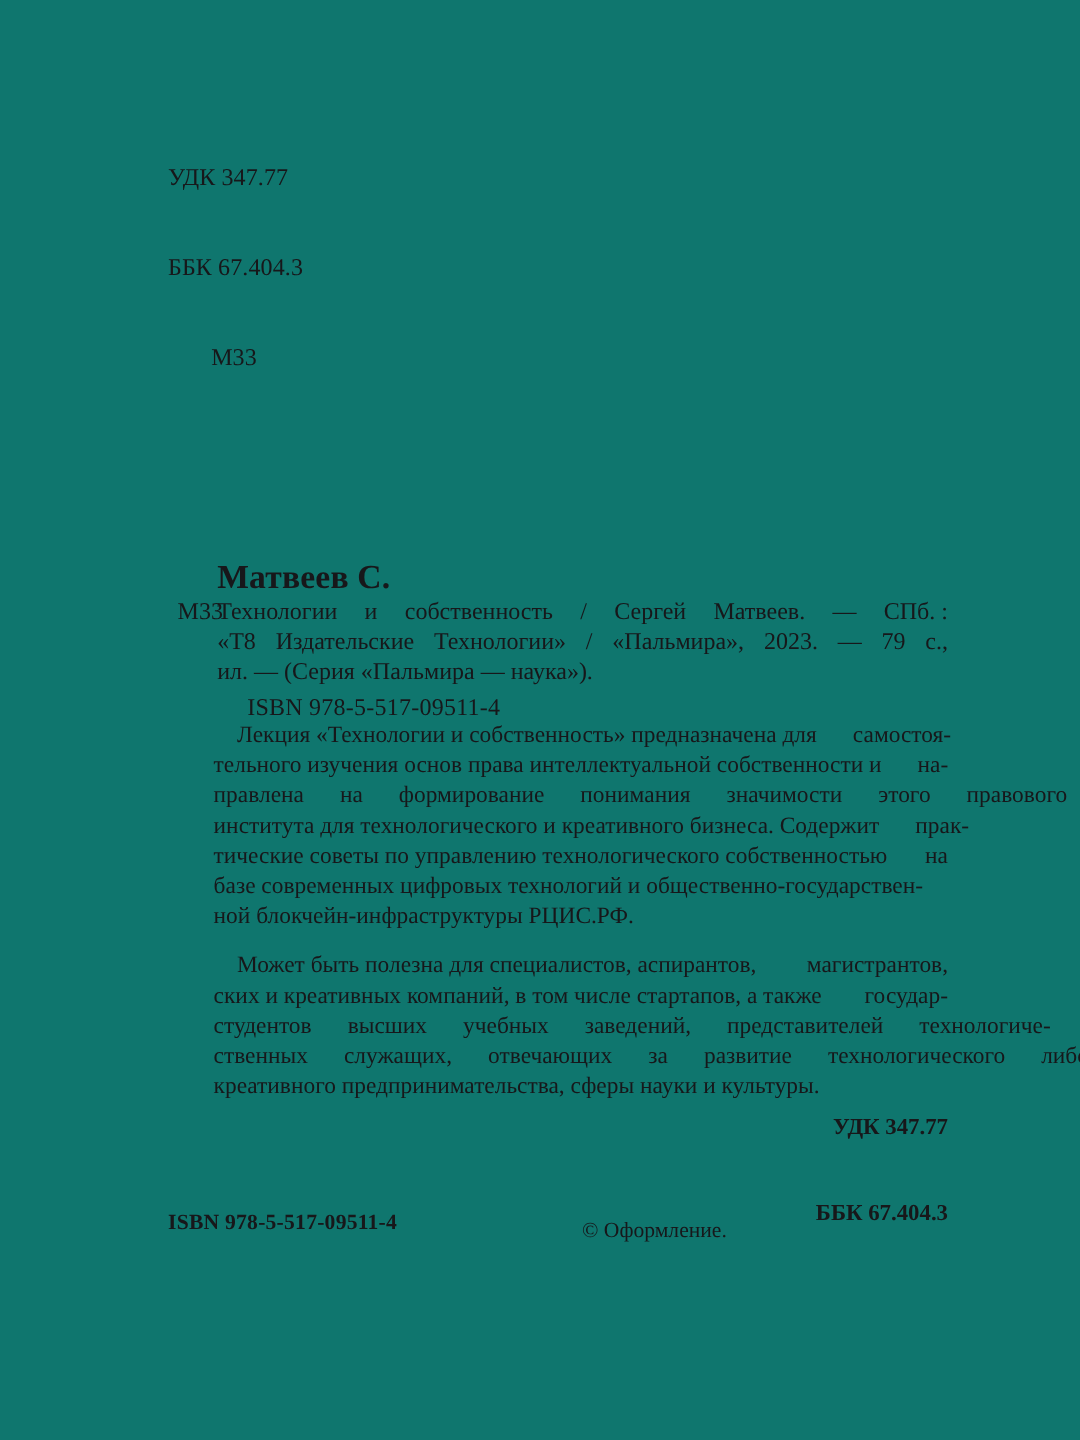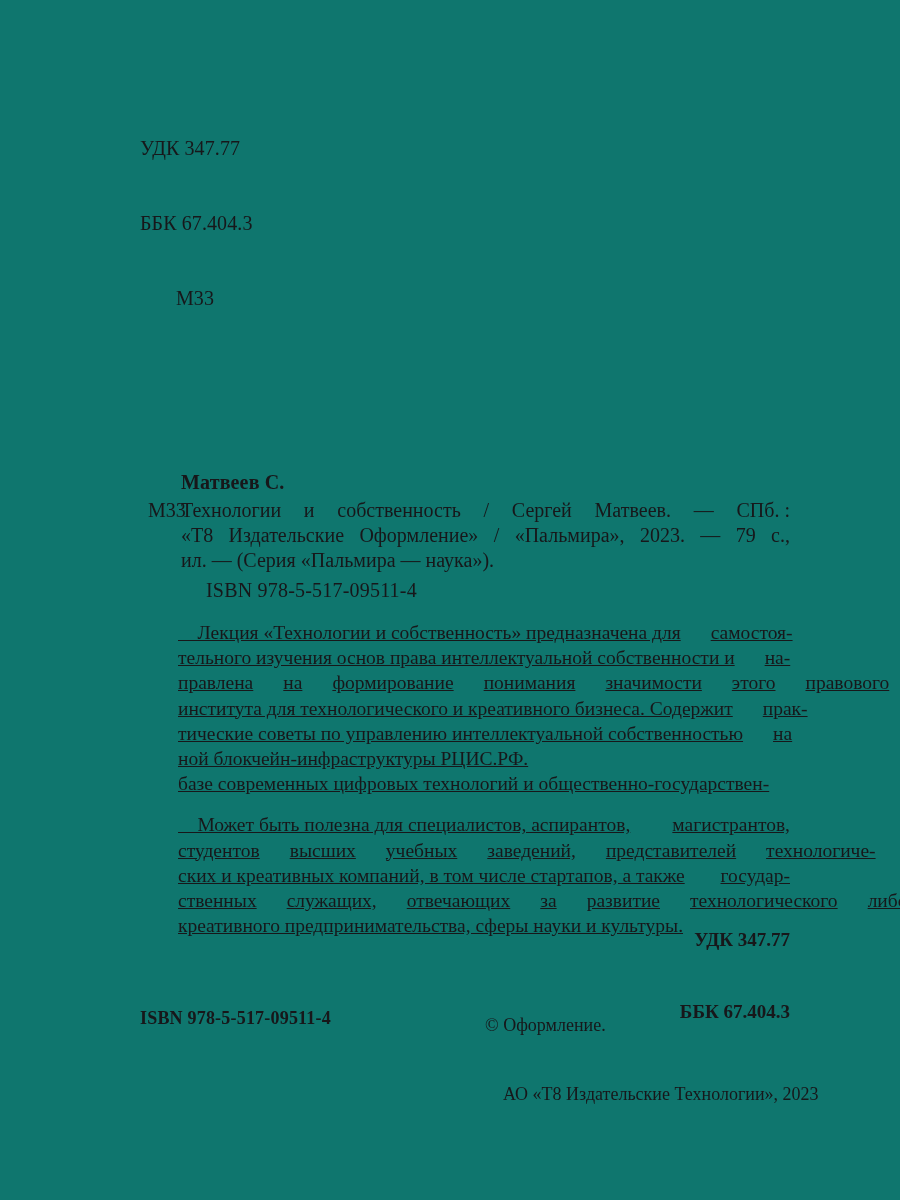--- a/index.html
+++ b/index.html
@@ -44,21 +44,21 @@
   
   .biblio {
     position: absolute;
     left: 148px;
     top: 470px;
     width: 642px;
   }
 
   .author-line {
     font-weight: bold;
-    font-size: 20px;
+    font-size: 28px;
     line-height: 24px;
     margin-left: 33px;
     letter-spacing: 0.15px;
   }
 
   .desc {
     position: relative;
     font-size: 20px;
     line-height: 25px;
     text-align: justify;
@@ -90,26 +90,25 @@
     line-height: 25px;
     margin-top: 5px;
     padding-left: 58px;
     letter-spacing: 0.2px;
   }
 
   
   .annotation {
     position: absolute;
     left: 148px;
-    top: 620px;
+    top: 600px;
     width: 642px;
     font-size: 19.5px;
     line-height: 25.2px;
     text-align: justify;
-    text-decoration: underline;
   }
   .annotation p {
     margin: 0;
     text-indent: 30px;
     hyphens: manual;
   }
   .annotation p + p {
     margin-top: 16px;
   }
   .annotation .a-line {
@@ -191,21 +190,21 @@
         <span>/</span>
         <span>Сергей</span>
         <span>Матвеев.</span>
         <span>—</span>
         <span>СПб. :</span>
       </span>
 
       <span class="d-line stretch">
         <span>«Т8</span>
         <span>Издательские</span>
-        <span>Оформление»</span>
+        <span>Технологии»</span>
         <span>/</span>
         <span>«Пальмира»,</span>
         <span>2023.</span>
         <span>—</span>
         <span>79</span>
         <span>с.,</span>
       </span>
 
       <span class="d-line">ил. — (Серия «Пальмира — наука»).</span>
     </div>
@@ -231,43 +230,43 @@
         <span>понимания</span>
         <span>значимости</span>
         <span>этого</span>
         <span>правового</span>
       </span>
       <span class="a-line">
         <span>института для технологического и креативного бизнеса. Содержит</span>
         <span>прак-</span>
       </span>
       <span class="a-line">
-        <span>тические советы по управлению интеллектуальной собственностью</span>
+        <span>тические советы по управлению технологического собственностью</span>
         <span>на</span>
       </span>
+      <span class="a-line last">базе современных цифровых технологий и общественно-государствен-</span>
       <span class="a-line last">ной блокчейн-инфраструктуры РЦИС.РФ.</span>
-      <span class="a-line last">базе современных цифровых технологий и общественно-государствен-</span>
     </p>
 
     <p>
       <span class="a-line">
         <span>    Может быть полезна для специалистов, аспирантов,</span>
         <span>магистрантов,</span>
+      </span>
+      <span class="a-line">
+        <span>ских и креативных компаний, в том числе стартапов, а также</span>
+        <span>государ-</span>
       </span>
       <span class="a-line">
         <span>студентов</span>
         <span>высших</span>
         <span>учебных</span>
         <span>заведений,</span>
         <span>представителей</span>
         <span>технологиче-</span>
-      </span>
-      <span class="a-line">
-        <span>ских и креативных компаний, в том числе стартапов, а также</span>
-        <span>государ-</span>
       </span>
       <span class="a-line">
         <span>ственных</span>
         <span>служащих,</span>
         <span>отвечающих</span>
         <span>за</span>
         <span>развитие</span>
         <span>технологического</span>
         <span>либо</span>
       </span>
@@ -278,16 +277,15 @@
 
   <div class="class-repeat">
     <span>УДК 347.77</span>
     <span>ББК 67.404.3</span>
   </div>
 
   <div class="footer-isbn">ISBN 978-5-517-09511-4</div>
 
   <div class="copyright">
     <span class="c-line">© Оформление.</span>
-    <span class="c-line indented">АО «Т8 Издательские Технологии», 2023</span>
   </div>
 
 </div>
 
 </body></html>

